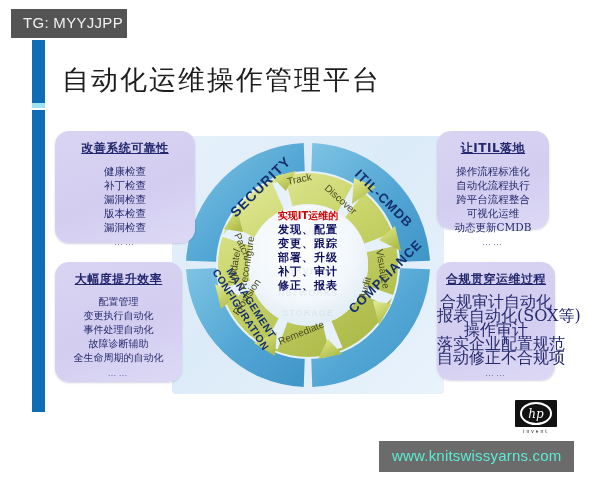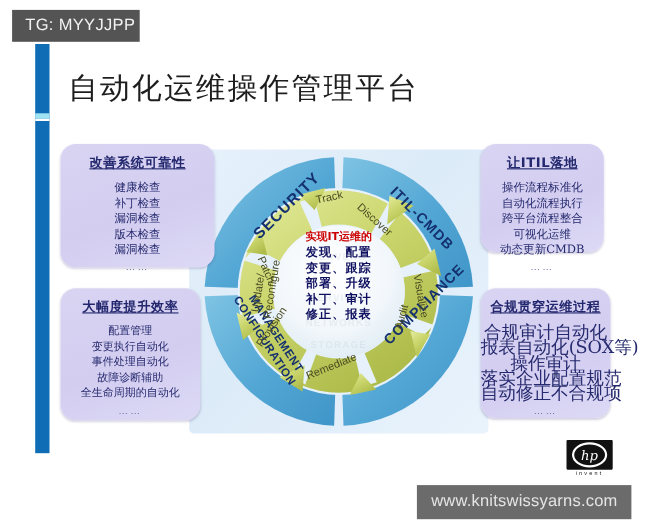--- a/index.html
+++ b/index.html
@@ -126,21 +126,21 @@
   }
   .hp-invent{
     position:absolute;left:515px;top:428px;width:42px;
     text-align:center;font-size:5px;letter-spacing:2px;color:#222;
     font-family:"Liberation Sans","DejaVu Sans",sans-serif;
   }
 
   
   .watermark{
     position:absolute;left:379px;top:441px;
-    background:#6b6b6b;color:#e5e5e5;
+    background:#6b6b6b;color:#5eead4;
     font-size:15px;line-height:22px;
     padding:4px 13px 5px 13px;
     white-space:nowrap;
     letter-spacing:.2px;
   }
 </style>
 </head>
 <body>
 
 <div id="stage">

